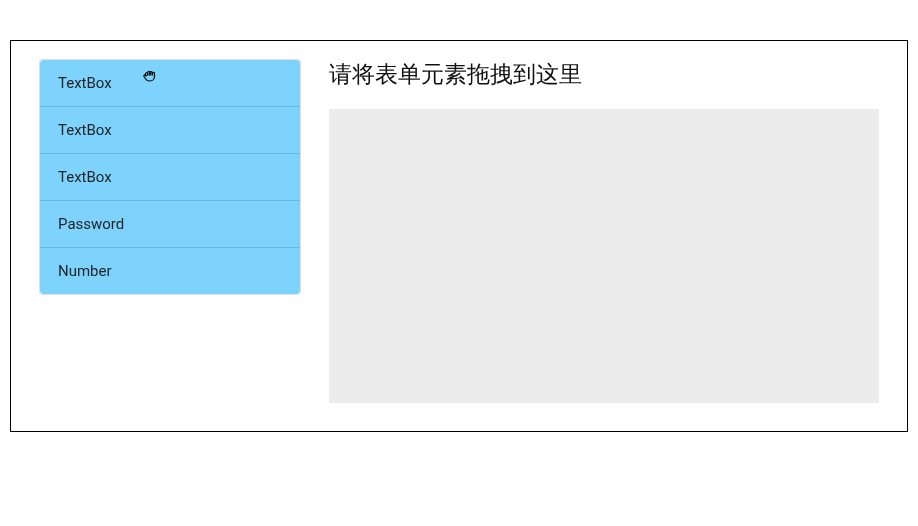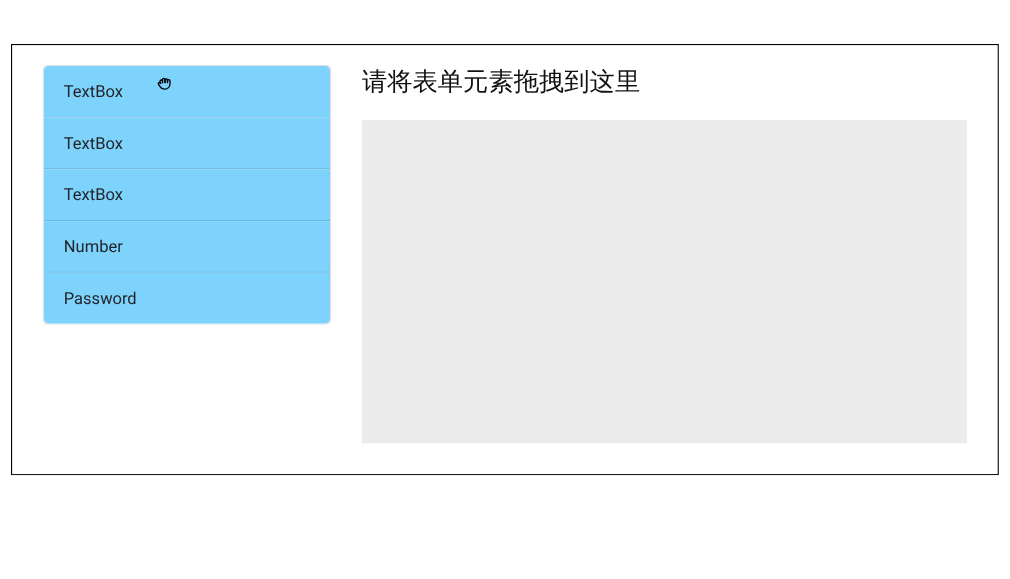--- a/index.html
+++ b/index.html
@@ -80,24 +80,24 @@
       <li class="element-item">
         <span>TextBox</span>
       </li>
       <li class="element-item">
         <span>TextBox</span>
       </li>
       <li class="element-item">
         <span>TextBox</span>
       </li>
       <li class="element-item">
-        <span>Number</span>
+        <span>Password</span>
       </li>
       <li class="element-item">
-        <span>Password</span>
+        <span>Number</span>
       </li>
     </ul>
   </div>
   <div class="main">
     <div class="drop-title">请将表单元素拖拽到这里</div>
     <div class="drop-zone"></div>
   </div>
 </div>
 
 <span class="cursor-icon">

